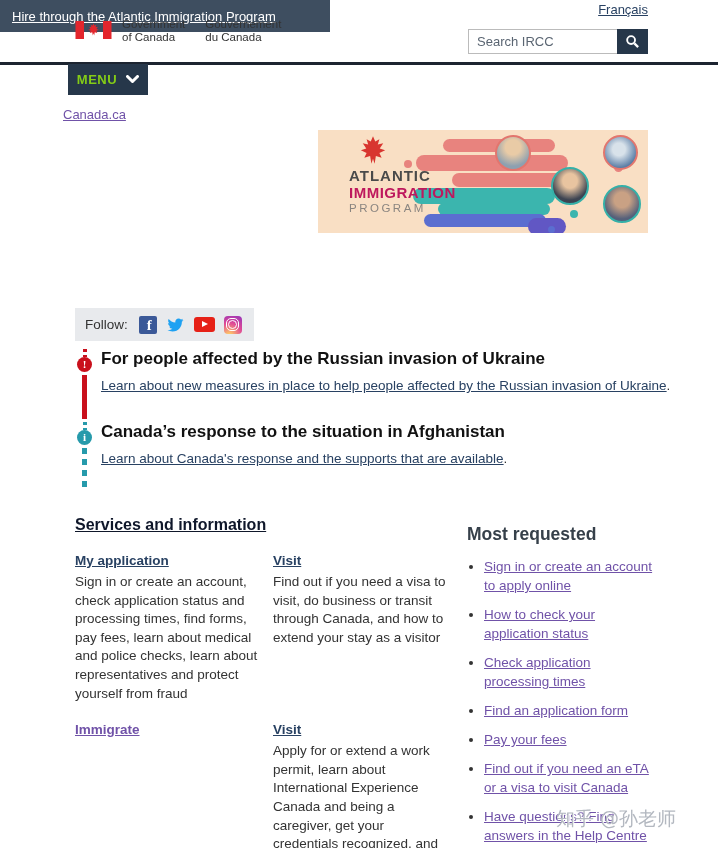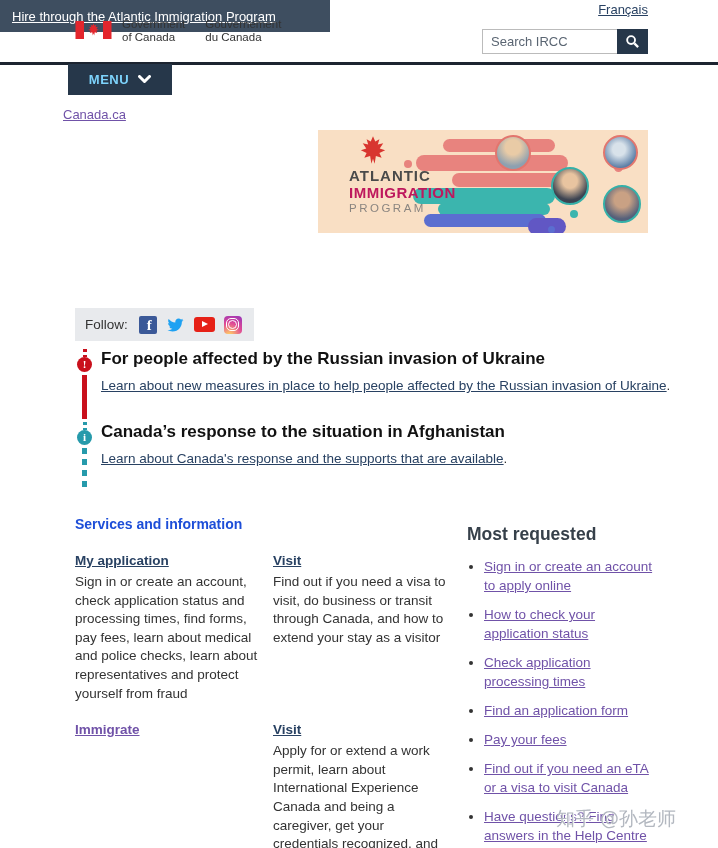--- a/index.html
+++ b/index.html
@@ -9,26 +9,26 @@
   a { cursor: pointer; }
 
   
   .lang-link { position: absolute; top: 2px; right: 70px; font-size: 13px; color: #284162; text-decoration: underline; }
   .logo { position: absolute; top: 18px; left: 75px; display: flex; align-items: flex-start; gap: 10px; }
   .logo-flag { margin-top: 3px; }
   .logo-text { display: flex; gap: 20px; font-size: 11.5px; line-height: 13px; color: #333; }
   .logo-text .col { white-space: pre-line; }
 
   .search-wrap { position: absolute; top: 29px; right: 70px; display: flex; }
-  .search-input { width: 135px; height: 25px; border: 1px solid #bbb; border-right: none; padding: 0 8px; font-size: 13px; color: #333; font-family: "Liberation Sans", sans-serif; }
+  .search-input { width: 149px; height: 25px; border: 1px solid #bbb; border-right: none; padding: 0 8px; font-size: 13px; color: #333; font-family: "Liberation Sans", sans-serif; }
   .search-input::placeholder { color: #5a6572; }
   .search-btn { width: 31px; height: 25px; background: #26374A; border: none; display: flex; align-items: center; justify-content: center; cursor: pointer; }
 
   .menu-rule { position: absolute; top: 62px; left: 0; width: 718px; height: 3px; background: #1c2430; }
-  .menu-btn { position: absolute; top: 64px; left: 68px; width: 104px; height: 31px; background: #26374A; color: #7dd3fc; border: none; font-size: 13px; font-weight: bold; letter-spacing: .5px; display: flex; align-items: center; justify-content: center; gap: 9px; cursor: pointer; font-family: "Liberation Sans", sans-serif; }
+  .menu-btn { position: absolute; top: 64px; left: 68px; width: 80px; height: 31px; background: #26374A; color: #84cc16; border: none; font-size: 13px; font-weight: bold; letter-spacing: .5px; display: flex; align-items: center; justify-content: center; gap: 9px; cursor: pointer; font-family: "Liberation Sans", sans-serif; }
 
   .breadcrumb { position: absolute; top: 107px; left: 63px; font-size: 13px; }
   .breadcrumb a { color: #7052A8; text-decoration: underline; }
 
   
   .intro { position: absolute; top: 147px; left: 75px; width: 242px; }
   .intro h1 { font-size: 21px; line-height: 23px; color: #36404a; font-weight: bold; padding-bottom: 9px; border-bottom: 2px solid #A8272E; width: 230px; }
   .intro p { margin-top: 10px; font-size: 13.5px; line-height: 18.6px; color: #333; }
 
   
@@ -73,21 +73,21 @@
   .red  .rail-line { background: #C9101C; }
   .teal .rail-dash { background: repeating-linear-gradient(to bottom, #269AAB 0 3px, transparent 3px 6px); }
   .teal .rail-icon { background: #269AAB; }
   .teal .rail-line { background: repeating-linear-gradient(to bottom, #269AAB 0 6px, transparent 6px 11px); }
   .alert-body { margin-left: 9px; padding-top: 0; }
   .alert-title { font-size: 17px; font-weight: bold; color: #111; line-height: 20px; }
   .alert-link-row { margin-top: 9px; font-size: 13.5px; color: #333; }
   .alert-link-row a { color: #284162; text-decoration: underline; }
 
   
-  .services-heading { position: absolute; top: 516px; left: 75px; font-size: 14px; font-weight: bold; color: #1d4ed8; }
+  .services-heading { position: absolute; top: 516px; left: 75px; font-size: 16px; font-weight: bold; color: #0f172a; text-decoration: underline; }
   .services-grid { position: absolute; top: 551px; left: 75px; width: 374px; display: grid; grid-template-columns: 192px 176px; column-gap: 6px; row-gap: 17px; }
   .svc-title a { font-size: 13.5px; font-weight: bold; text-decoration: underline; color: #284162; }
   .svc-title a.visited { color: #7052A8; }
   .svc-desc { margin-top: 4px; font-size: 13.5px; line-height: 18.6px; color: #333; }
 
   
   .most-requested { position: absolute; top: 524px; left: 467px; width: 186px; }
   .most-requested h2 { font-size: 17.5px; font-weight: bold; color: #36404a; }
   .most-requested ul { margin-top: 12px; padding-left: 17px; list-style: disc; }
   .most-requested li { margin-bottom: 10px; font-size: 13.5px; line-height: 19px; color: #333; }

